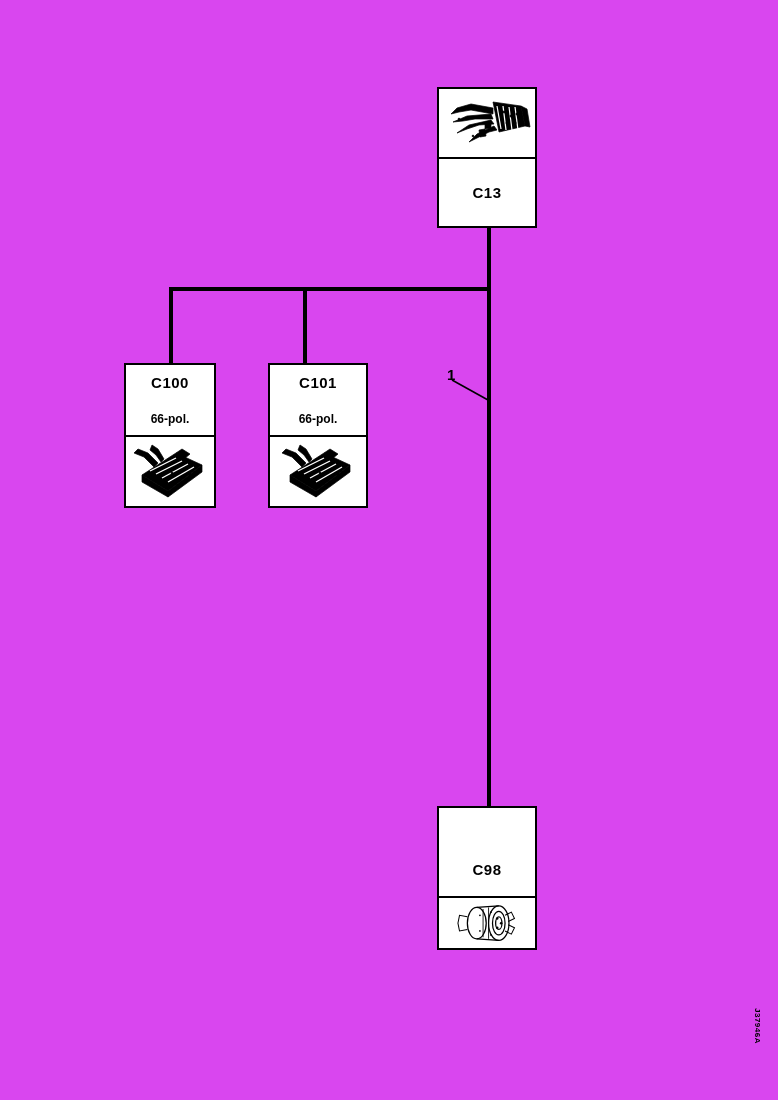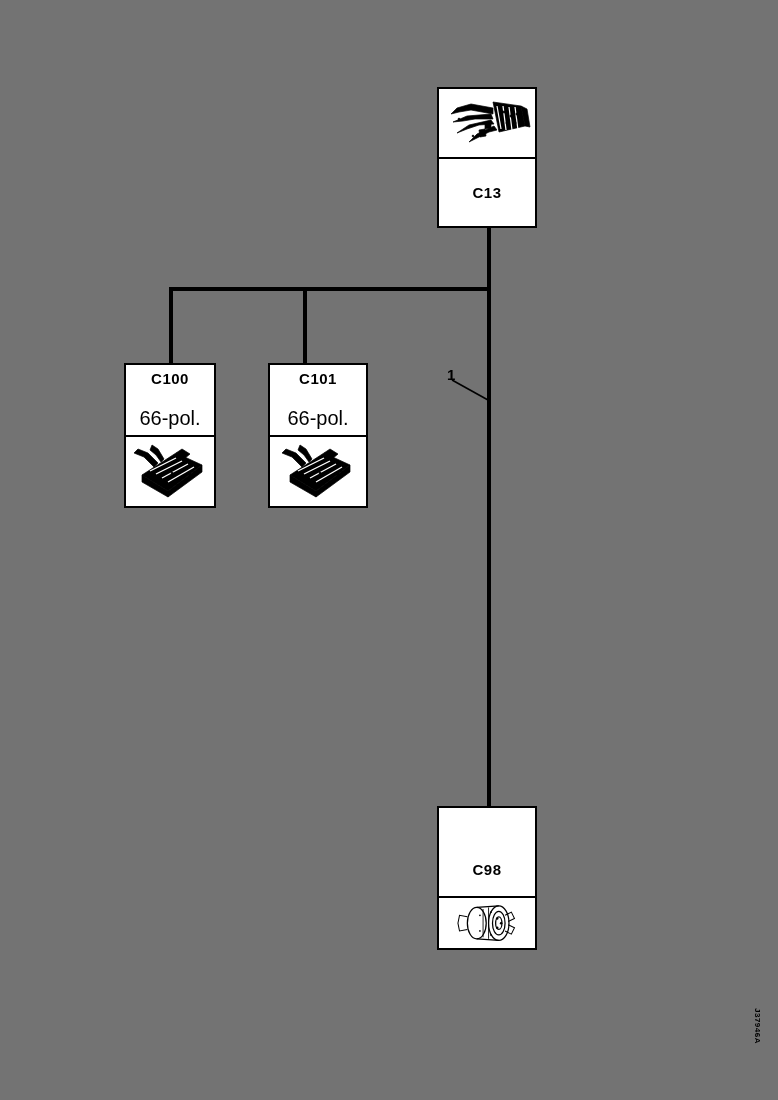--- a/index.html
+++ b/index.html
@@ -7,21 +7,21 @@
     padding: 0;
     background: #ffffff;
   }
   body {
     font-family: "Liberation Sans", sans-serif;
   }
   #page {
     position: relative;
     width: 778px;
     height: 1100px;
-    background: #737373;
+    background: #d946ef;
     overflow: hidden;
   }
 
   
   .conn-box {
     position: absolute;
     border: 2px solid #000000;
     background: #ffffff;
     box-sizing: border-box;
     display: flex;
@@ -43,22 +43,22 @@
   .conn-label {
     font-size: 15px;
     font-weight: bold;
     letter-spacing: 0.5px;
     color: #000000;
     text-align: center;
     line-height: 1.15;
     white-space: nowrap;
   }
   .conn-sublabel {
-    font-size: 20px;
-    font-weight: normal;
+    font-size: 12px;
+    font-weight: bold;
     color: #000000;
     text-align: center;
     white-space: nowrap;
     margin-top: 20px;
   }
 
   
   .wire-v {
     position: absolute;
     background: #000000;

